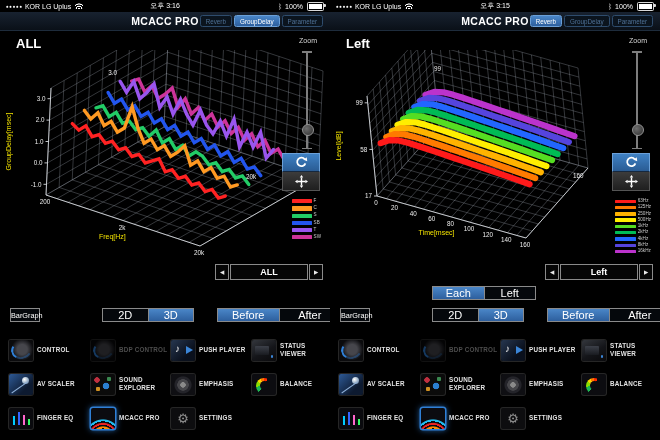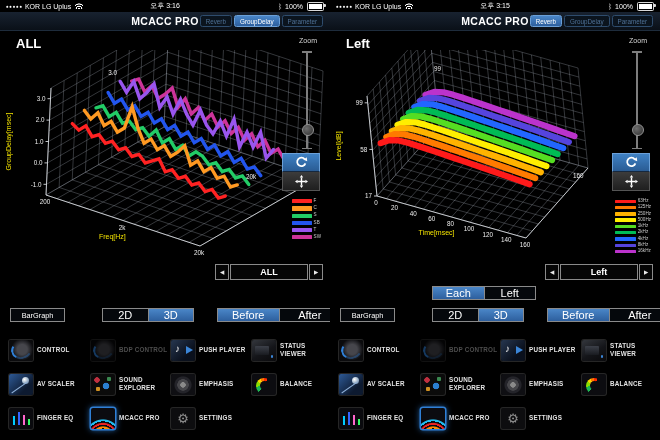--- a/index.html
+++ b/index.html
@@ -71,21 +71,21 @@
   .legend .ltxt{font-size:4.6px;color:#c8c8c8;line-height:1;}
 
   
   .selector{position:absolute;left:215px;top:264px;height:16px;display:flex;gap:1px;}
   .selector .arr{width:14px;height:16px;background:#050505;border:1px solid #8a8a8a;color:#e8e8e8;
     font-size:5.5px;padding:0;display:flex;align-items:center;justify-content:center;cursor:pointer;}
   .selector .selval{width:76px;height:14px;background:#050505;border:1px solid #8a8a8a;color:#fff;
     font-size:9px;font-weight:bold;display:flex;align-items:center;justify-content:center;cursor:pointer;}
 
   
-  .bargraph{position:absolute;left:10px;top:308px;width:55px;height:14px;background:#05080c;
+  .bargraph{position:absolute;left:10px;top:308px;width:30px;height:14px;background:#05080c;
     border:1px solid #8a8a8a;color:#fff;font-size:7.3px;padding:0;cursor:pointer;
     font-family:"Liberation Sans",sans-serif;}
   .toggle{position:absolute;height:14px;display:flex;}
   .t23{left:102px;top:308px;width:92px;} .tba{left:217px;top:308px;width:124px;}
   .tep{left:102px;top:286px;width:104px;} .tcf{left:217px;top:286px;width:104px;}
   .toggle .half{flex:1;font-size:11px;background:#05080c;color:#fff;border:1px solid #8a8a8a;
     padding:0;cursor:pointer;font-family:"Liberation Sans",sans-serif;}
   .toggle .half + .half{border-left:none;}
   .toggle .half.sel{background:linear-gradient(#4a86c8,#2d5f9e);}
 

